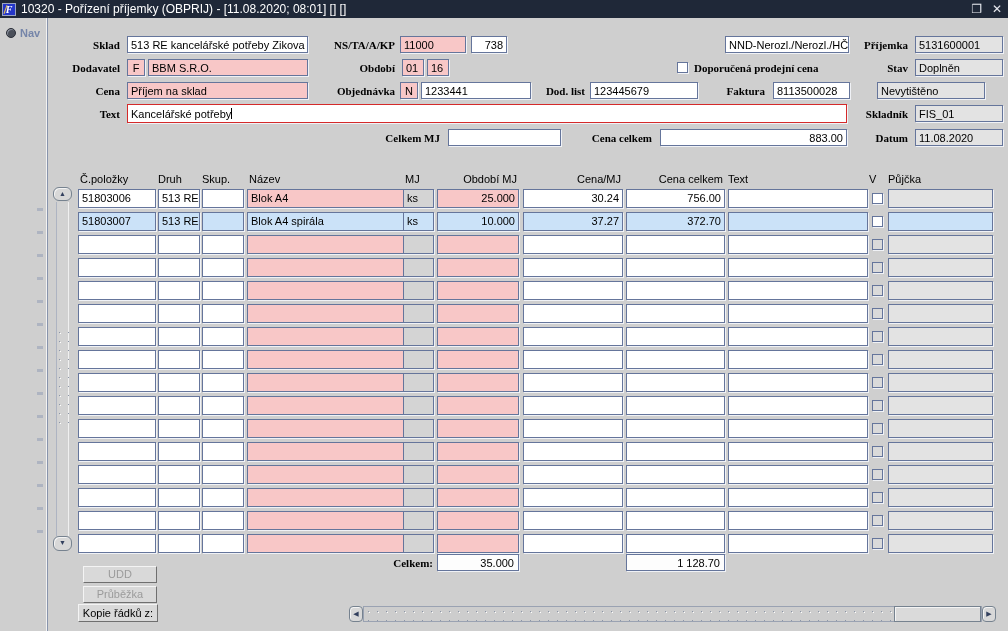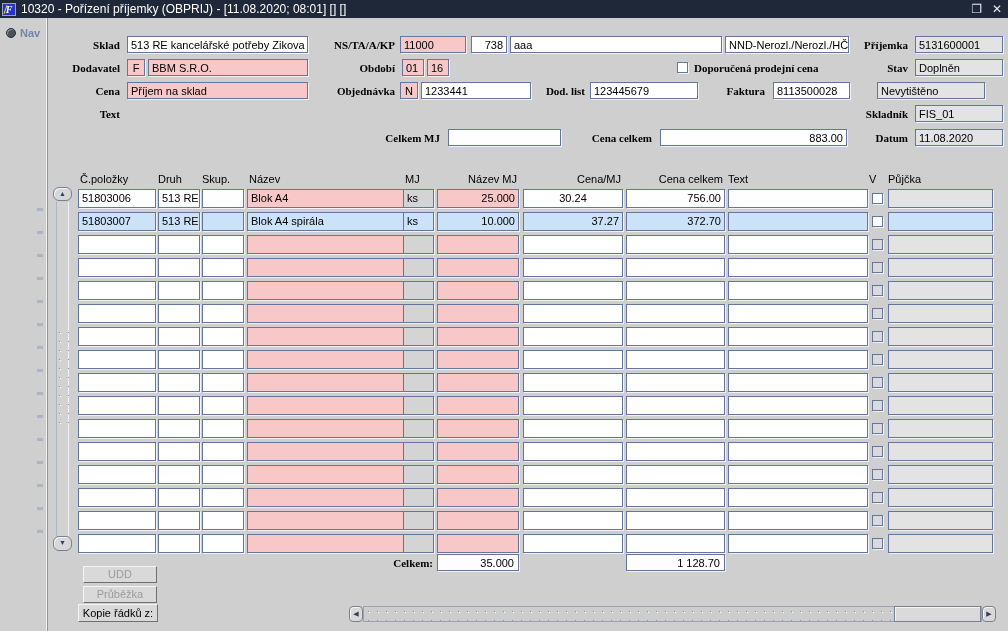--- a/index.html
+++ b/index.html
@@ -100,64 +100,64 @@
   <div class="lbl" style="left:580px;top:132px;width:72px">Cena celkem</div>
   <div class="lbl" style="left:838px;top:39px;width:70px">Příjemka</div>
   <div class="lbl" style="left:838px;top:62px;width:70px">Stav</div>
   <div class="lbl" style="left:838px;top:85px;width:70px">Tisk</div>
   <div class="lbl" style="left:838px;top:108px;width:70px">Skladník</div>
   <div class="lbl" style="left:838px;top:132px;width:70px">Datum</div>
 
   <div class="fld" id="f-sklad" style="left:127px;top:36px;width:181px">513 RE kancelářské potřeby Zikova</div>
   <div class="fld pink" style="left:400px;top:36px;width:66px">11000</div>
   <div class="fld right" style="left:471px;top:36px;width:36px">738</div>
-  <div class="fld" style="left:510px;top:36px;width:212px">aaa</div>
   <div class="fld" style="left:725px;top:36px;width:124px">NND-Nerozl./Nerozl./HČ-D</div>
   <div class="fld ro" style="left:915px;top:36px;width:88px">5131600001</div>
 
   <div class="fld pink ctr" style="left:127px;top:59px;width:18px">F</div>
   <div class="fld pink" style="left:148px;top:59px;width:160px">BBM S.R.O.</div>
   <div class="fld pink" style="left:402px;top:59px;width:22px">01</div>
   <div class="fld pink" style="left:427px;top:59px;width:22px">16</div>
   <div class="checkbox" style="left:677px;top:62px"></div>
   <div class="lbl left" style="left:694px;top:62px">Doporučená prodejní cena</div>
   <div class="fld ro" style="left:915px;top:59px;width:88px">Doplněn</div>
 
   <div class="fld pink" style="left:127px;top:82px;width:181px">Příjem na sklad</div>
   <div class="fld pink ctr" style="left:400px;top:82px;width:18px">N</div>
   <div class="fld" style="left:421px;top:82px;width:110px">1233441</div>
   <div class="fld" style="left:590px;top:82px;width:108px">123445679</div>
   <div class="fld" style="left:773px;top:82px;width:77px">8113500028</div>
   <div class="fld ro" style="left:877px;top:82px;width:108px">Nevytištěno</div>
 
+  <div class="fld" id="f-text" style="left:127px;top:104px;width:720px"><span>Kancelářské potřeby</span><span class="caret"></span></div>
   <div class="fld ro" style="left:915px;top:105px;width:88px">FIS_01</div>
 
   <div class="fld" style="left:448px;top:129px;width:113px"></div>
   <div class="fld right" style="left:660px;top:129px;width:187px">883.00</div>
   <div class="fld ro" style="left:915px;top:129px;width:88px">11.08.2020</div>
 
   <div id="grid">
       <div class="hdr" style="left: 80px;">Č.položky</div>
       <div class="hdr" style="left: 158px;">Druh</div>
       <div class="hdr" style="left: 202px;">Skup.</div>
       <div class="hdr" style="left: 249px;">Název</div>
       <div class="hdr" style="left: 405px;">MJ</div>
-      <div class="hdr right" style="left: 437px; width: 80px; text-align: right;">Název MJ</div>
+      <div class="hdr right" style="left: 437px; width: 80px; text-align: right;">Období MJ</div>
       <div class="hdr right" style="left: 523px; width: 98px; text-align: right;">Cena/MJ</div>
       <div class="hdr right" style="left: 626px; width: 97px; text-align: right;">Cena celkem</div>
       <div class="hdr" style="left: 728px;">Text</div>
       <div class="hdr" style="left: 869px;">V</div>
       <div class="hdr" style="left: 888px;">Půjčka</div>
       <div class="cell " style="left: 78px; top: 189px; width: 78px;">51803006</div>
       <div class="cell " style="left: 158px; top: 189px; width: 42px;">513 RE k</div>
       <div class="cell " style="left: 202px; top: 189px; width: 42px;"></div>
       <div class="cell bg-p" style="left: 247px; top: 189px; width: 173px;">Blok A4</div>
       <div class="cell bg-g" style="left: 403px; top: 189px; width: 31px;">ks</div>
       <div class="cell bg-p right" style="left: 437px; top: 189px; width: 82px;">25.000</div>
-      <div class="cell  right" style="left: 523px; top: 189px; width: 100px; text-align: center;">30.24</div>
+      <div class="cell  right" style="left: 523px; top: 189px; width: 100px;">30.24</div>
       <div class="cell  right" style="left: 626px; top: 189px; width: 99px;">756.00</div>
       <div class="cell " style="left: 728px; top: 189px; width: 140px;"></div>
       <div class="checkbox" style="left: 872px; top: 193px;"></div>
       <div class="cell bg-g2" style="left: 888px; top: 189px; width: 105px;"></div>
       <div class="cell  sel" style="left: 78px; top: 212px; width: 78px;">51803007</div>
       <div class="cell  sel" style="left: 158px; top: 212px; width: 42px;">513 RE k</div>
       <div class="cell  sel" style="left: 202px; top: 212px; width: 42px;"></div>
       <div class="cell bg-p sel" style="left: 247px; top: 212px; width: 173px;">Blok A4 spirála</div>
       <div class="cell bg-g sel" style="left: 403px; top: 212px; width: 31px;">ks</div>
       <div class="cell bg-p sel right" style="left: 437px; top: 212px; width: 82px;">10.000</div>

